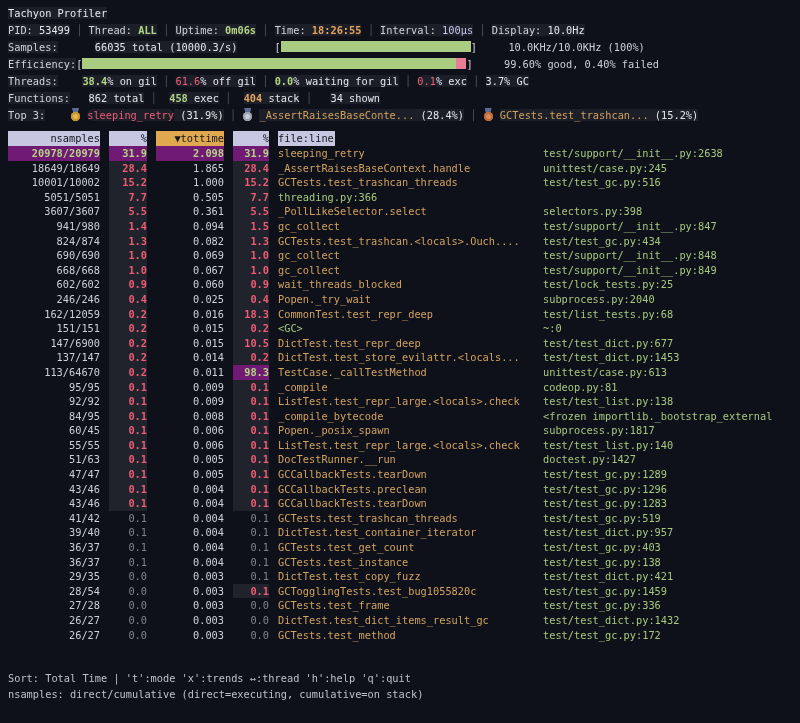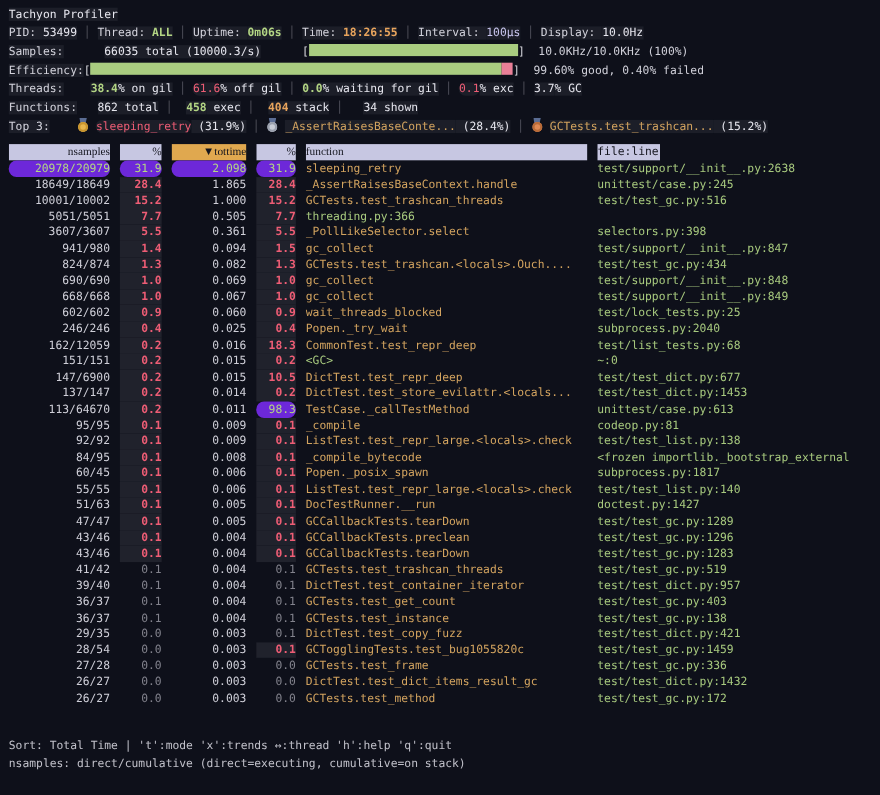--- a/index.html
+++ b/index.html
@@ -11,21 +11,21 @@
   
   .s-lab{color:#d2d2db;background:#1c1e28;}
   .s-val{color:#e6e6ee;background:#1c1e28;}
   .s-green{color:#b3d584;background:#1c1e28;font-weight:700;}
   .s-red{color:#ee5d75;background:#1c1e28;font-weight:400;border-radius:6px;}
   .s-orange{color:#e8a45c;background:#1c1e28;font-weight:700;}
   .s-purple{color:#c9c6ee;background:#1c1e28;}
   .s-gold{color:#d2a35f;background:#1c1e28;}
   .s-sep{color:#52525c;}
   .s-plain{}
-  .s-txt{color:#cfcfd8;}
+  .s-txt{color:#cfcfd8;margin-left:19px;}
   .s-title{color:#e8e8f0;background:#1c1e28;}
   
   .bar-wrap{display:inline;}
   .brk{color:#d8d8de;}
   .bar-track{display:inline-block;height:11px;vertical-align:-1px;background:#141622;font-size:0;}
   .bar-fill{display:inline-block;height:100%;}
   
   .medal{display:inline-block;width:11px;height:13px;position:relative;vertical-align:-2px;}
   .medal::before{content:"";position:absolute;top:0;left:2px;width:7px;height:6px;background:#5b6d94;
     clip-path:polygon(0 0,100% 0,80% 100%,20% 100%);}
@@ -33,25 +33,25 @@
   .m-gold::after{background:#e7b64d;box-shadow:inset 0 0 0 2px #c9952f;}
   .m-silver::after{background:#c9cdd6;box-shadow:inset 0 0 0 2px #9aa0ad;}
   .m-bronze::after{background:#e08a55;box-shadow:inset 0 0 0 2px #b96b38;}
   
   .thead,.trow{display:grid;grid-template-columns:92px 38px 68px 36px 256px 1fr;column-gap:9px;}
   .thead{height:15px;line-height:15px;margin-top:7px;}
   .trow{height:14.6px;line-height:14.6px;}
   .cell{overflow:hidden;white-space:pre;}
   .c1,.c2,.c3,.c4{text-align:right;}
   .c5,.c6{text-align:left;}
-  .hcell{display:block;background:#c7c7e2;color:#14151e;cursor:pointer;font-family:Liberation Serif, serif;}
+  .hcell{display:block;background:#c7c7e2;color:#14151e;cursor:pointer;}
   .hcell.sort{background:#e0a84f;}
   .c6h{display:inline-block;background:#c7c7e2;color:#14151e;padding-right:1px;cursor:pointer;}
   .k-w{color:#cfcfd8;}
-  .k-g{color:#b3d584;font-weight:400;background:#6d28d9;border-radius:7px;}
+  .k-g{color:#b3d584;font-weight:700;background:#701a75;}
   .k-r{color:#ee5d75;font-weight:700;background:#20222c;}
   .k-d{color:#83838d;}
   .k-fn{color:#d2a35f;}
   .k-gc{color:#a7c97e;}
   .k-fl{color:#a7c97e;}
   
   .footer{margin-top:28px;}
   .fline{height:16px;line-height:16px;white-space:pre;color:#c0c0c9;}
 </style>
 </head>
@@ -64,21 +64,20 @@
   <div class="hline"><span class="s-lab">Efficiency:</span><span class="bar-wrap"><span class="brk">[</span><span class="bar-track" style="width: 384px;"><span class="bar-fill" style="width: 374px; background: rgb(169, 204, 128);"></span><span class="bar-fill" style="width: 10px; background: rgb(233, 127, 151);"></span></span><span class="brk">]</span></span><span class="s-plain">  </span><span class="s-txt">99.60% good, 0.40% failed</span></div>
   <div class="hline"><span class="s-lab">Threads:</span><span class="s-plain">    </span><span class="s-green">38.4</span><span class="s-val">% on gil</span><span class="s-sep"> │ </span><span class="s-red">61.6</span><span class="s-val">% off gil</span><span class="s-sep"> │ </span><span class="s-green">0.0</span><span class="s-val">% waiting for gil</span><span class="s-sep"> │ </span><span class="s-red">0.1</span><span class="s-val">% exc</span><span class="s-sep"> │ </span><span class="s-val">3.7</span><span class="s-val">% GC</span></div>
   <div class="hline"><span class="s-lab">Functions:</span><span class="s-plain">   </span><span class="s-val">862 total</span><span class="s-sep"> │  </span><span class="s-green">458</span><span class="s-val"> exec</span><span class="s-sep"> │  </span><span class="s-orange">404</span><span class="s-val"> stack</span><span class="s-sep"> │   </span><span class="s-val">34 shown</span></div>
   <div class="hline"><span class="s-lab">Top 3:</span><span class="s-plain">    </span><span class="medal m-gold"></span><span class="s-plain"> </span><span class="s-red">sleeping_retry</span><span class="s-val"> (31.9%)</span><span class="s-sep"> │ </span><span class="medal m-silver"></span><span class="s-plain"> </span><span class="s-gold">_AssertRaisesBaseConte...</span><span class="s-val"> (28.4%)</span><span class="s-sep"> │ </span><span class="medal m-bronze"></span><span class="s-plain"> </span><span class="s-gold">GCTests.test_trashcan...</span><span class="s-val"> (15.2%)</span></div>
 
   <div class="thead">
     <span class="cell c1"><span class="hcell">nsamples</span></span>
     <span class="cell c2"><span class="hcell">%</span></span>
     <span class="cell c3"><span class="hcell sort">▼tottime</span></span>
     <span class="cell c4"><span class="hcell">%</span></span>
-    <span class="cell c5"><span class="hcell">function</span></span>
     <span class="cell c6"><span class="c6h">file:line</span></span>
   </div>
 
   <div class="tbody">
       <div class="trow">
         <span class="cell c1 k-g">20978/20979</span>
         <span class="cell c2 k-g">31.9</span>
         <span class="cell c3 k-g">2.098</span>
         <span class="cell c4 k-g">31.9</span>
         <span class="cell c5 k-fn">sleeping_retry</span>

